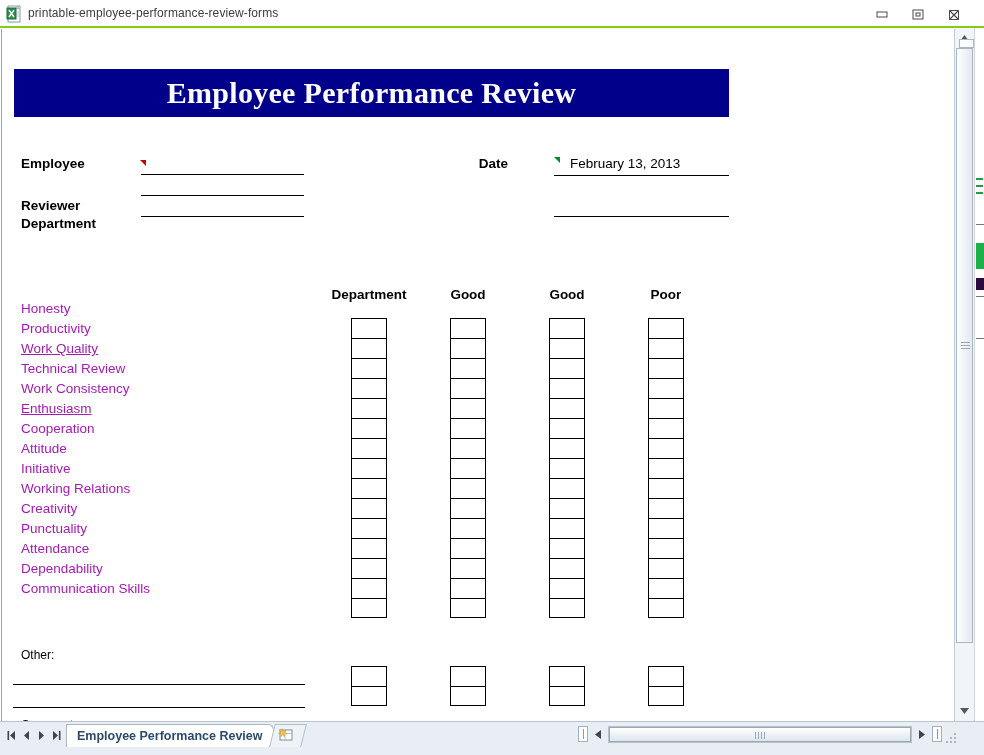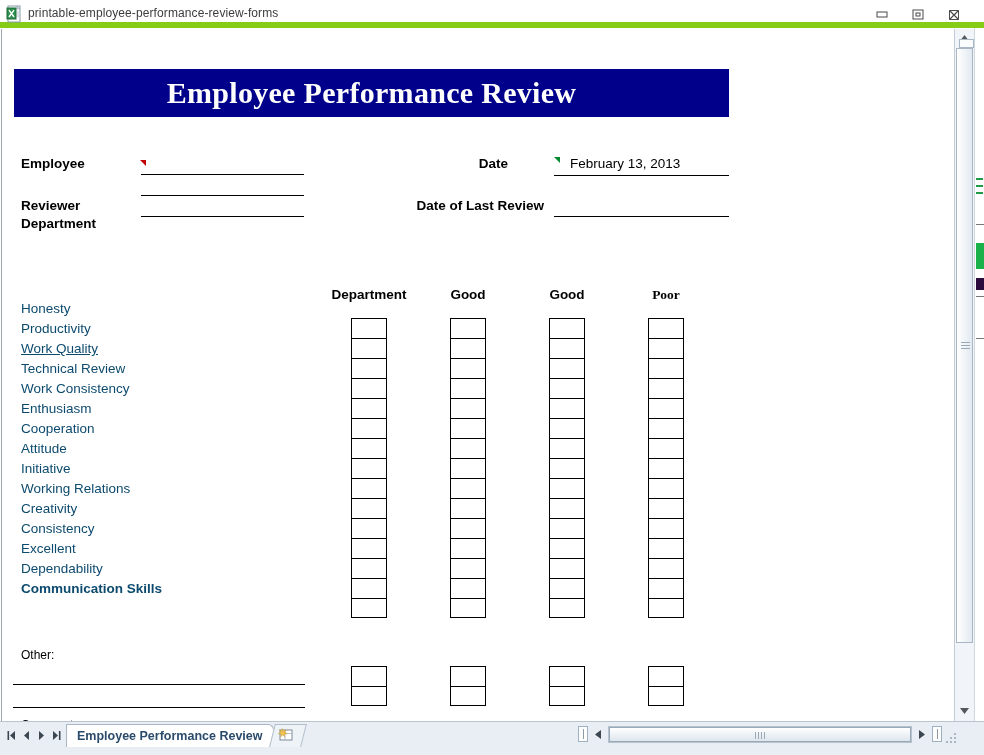--- a/index.html
+++ b/index.html
@@ -25,21 +25,21 @@
     box-sizing: border-box;
   }
 
   
   #title-bar {
     position: absolute;
     left: 0; top: 0;
     width: 984px;
     height: 28px;
     background: #ffffff;
-    border-bottom: 6px solid #84cc16;
+    border-bottom: 2px solid #84cc16;
     box-sizing: border-box;
   }
   #app-icon {
     position: absolute;
     left: 5px; top: 5px;
     width: 18px; height: 18px;
   }
   #title-text {
     position: absolute;
     left: 28px; top: 6px;
@@ -145,21 +145,21 @@
     color: #000000;
     text-align: center;
     white-space: nowrap;
   }
 
   
   .criterion {
     position: absolute;
     left: 19px;
     font-size: 13.5px;
-    color: #0c4a6e;
+    color: #a21caf;
     white-space: nowrap;
     height: 20px;
     line-height: 20px;
   }
 
   
   .box-stack {
     position: absolute;
     border: 1px solid #000000;
     box-sizing: border-box;
@@ -411,45 +411,44 @@
 
     <span class="lbl-bold" style="left:19px; top:169px;">Reviewer</span>
     <span class="fill-line" style="left:139px; top:187px; width:163px;"></span>
     <span class="field-value" style="left:145px; top:169px;"></span>
 
     <span class="lbl-right" style="left:400px; top:127px; width:106px;">Date</span>
     <span class="tri-green" style="left:552px; top:128px;"></span>
     <span class="fill-line" style="left:552px; top:146px; width:175px;"></span>
     <span class="field-value" style="left:568px; top:127px;">February 13, 2013</span>
 
-    <span class="lbl-right" style="left:300px; top:169px; width:242px;">Date of Last Review</span>
     <span class="fill-line" style="left:552px; top:187px; width:175px;"></span>
     <span class="field-value" style="left:568px; top:169px;"></span>
 
     <span class="rating-head" style="left:317px; width:100px;">Department</span>
     <span class="rating-head" style="left:416px; width:100px;">Good</span>
     <span class="rating-head" style="left:515px; width:100px;">Good</span>
-    <span class="rating-head" style="left:614px; width:100px;font-family:Liberation Serif, serif;">Poor</span>
+    <span class="rating-head" style="left:614px; width:100px;">Poor</span>
 
     <div id="criteria-list">
         <span class="criterion" style="top: 270px;">Honesty</span>
         <span class="criterion" style="top: 290px;">Productivity</span>
         <span class="criterion" style="top: 310px; text-decoration: underline;">Work Quality</span>
         <span class="criterion" style="top: 330px;">Technical Review</span>
         <span class="criterion" style="top: 350px;">Work Consistency</span>
-        <span class="criterion" style="top: 370px;">Enthusiasm</span>
+        <span class="criterion" style="top: 370px; text-decoration: underline;">Enthusiasm</span>
         <span class="criterion" style="top: 390px;">Cooperation</span>
         <span class="criterion" style="top: 410px;">Attitude</span>
         <span class="criterion" style="top: 430px;">Initiative</span>
         <span class="criterion" style="top: 450px;">Working Relations</span>
         <span class="criterion" style="top: 470px;">Creativity</span>
-        <span class="criterion" style="top: 490px;">Consistency</span>
-        <span class="criterion" style="top: 510px;">Excellent</span>
+        <span class="criterion" style="top: 490px;">Punctuality</span>
+        <span class="criterion" style="top: 510px;">Attendance</span>
         <span class="criterion" style="top: 530px;">Dependability</span>
-        <span class="criterion" style="top: 550px; font-weight: bold;">Communication Skills</span>
+        <span class="criterion" style="top: 550px;">Communication Skills</span>
       </div>
 
     <div id="rating-grid">
         <div class="box-stack" style="left: 349px; top: 289px; width: 36px; height: 300px;">
           <div class="box-cell"></div>
           <div class="box-cell"></div>
           <div class="box-cell"></div>
           <div class="box-cell"></div>
           <div class="box-cell"></div>
           <div class="box-cell"></div>

